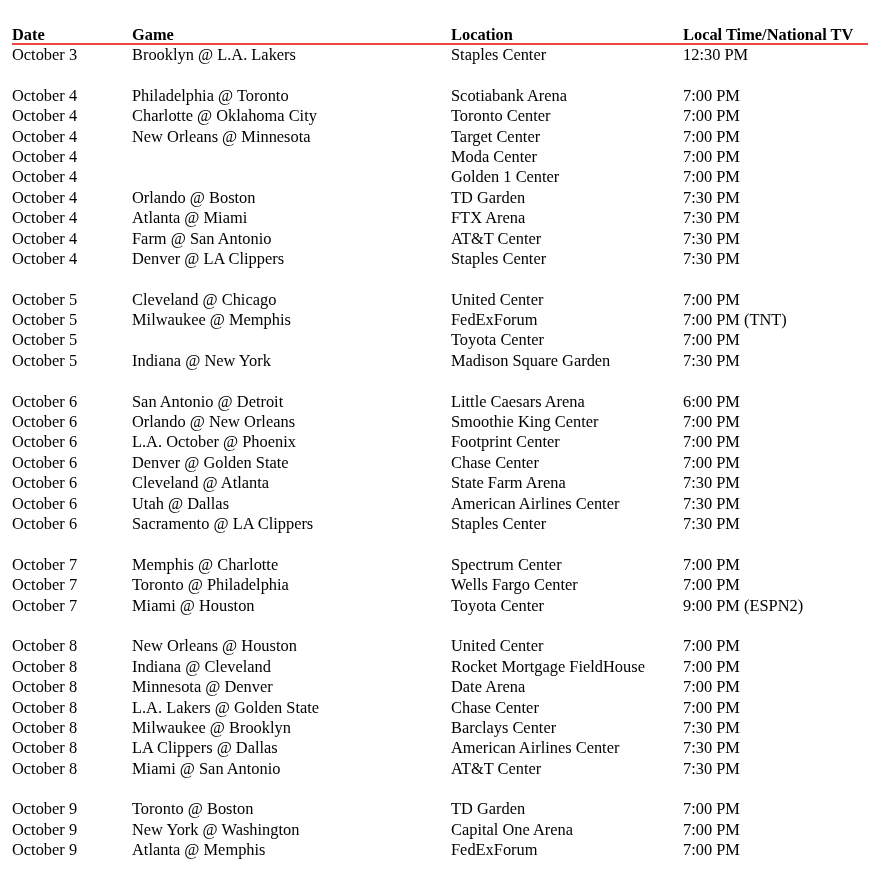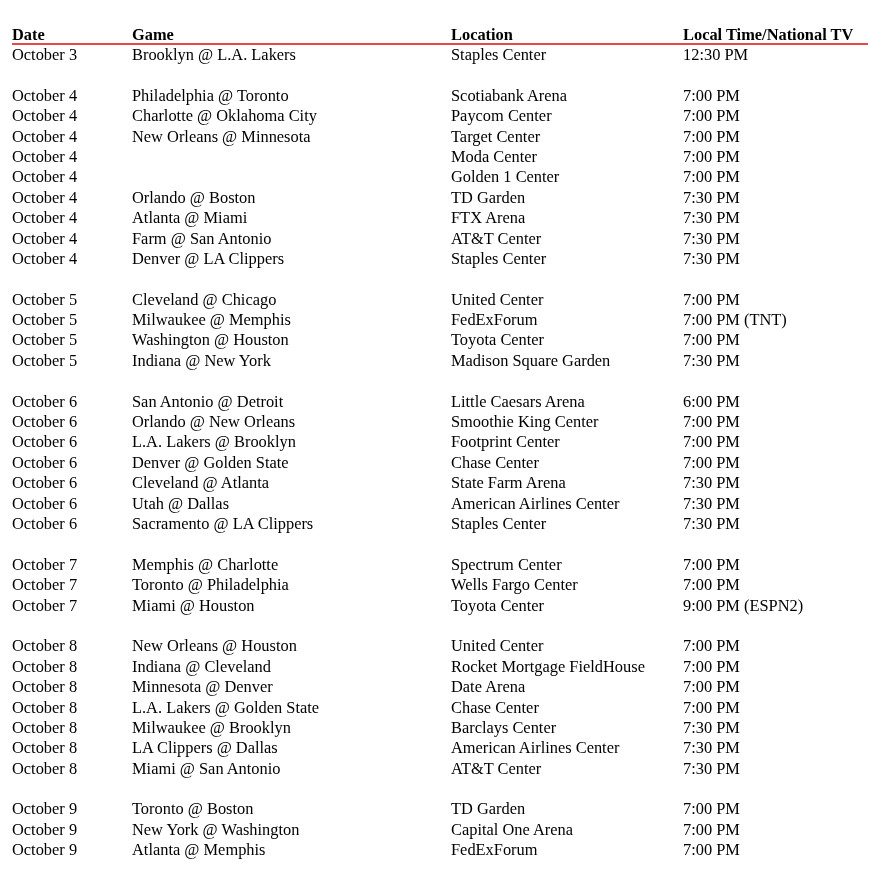--- a/index.html
+++ b/index.html
@@ -68,21 +68,21 @@
       <div class="group">
         <div class="row">
           <span class="cell c-date">October 4</span>
           <span class="cell c-game">Philadelphia @ Toronto</span>
           <span class="cell c-loc">Scotiabank Arena</span>
           <span class="cell c-time">7:00 PM</span>
         </div>
         <div class="row">
           <span class="cell c-date">October 4</span>
           <span class="cell c-game">Charlotte @ Oklahoma City</span>
-          <span class="cell c-loc">Paycom Center</span>
+          <span class="cell c-loc">Toronto Center</span>
           <span class="cell c-time">7:00 PM</span>
         </div>
         <div class="row">
           <span class="cell c-date">October 4</span>
           <span class="cell c-game">New Orleans @ Minnesota</span>
           <span class="cell c-loc">Target Center</span>
           <span class="cell c-time">7:00 PM</span>
         </div>
         <div class="row">
           <span class="cell c-date">October 4</span>
@@ -127,21 +127,20 @@
           <span class="cell c-time">7:00 PM</span>
         </div>
         <div class="row">
           <span class="cell c-date">October 5</span>
           <span class="cell c-game">Milwaukee @ Memphis</span>
           <span class="cell c-loc">FedExForum</span>
           <span class="cell c-time">7:00 PM (TNT)</span>
         </div>
         <div class="row">
           <span class="cell c-date">October 5</span>
-          <span class="cell c-game">Washington @ Houston</span>
           <span class="cell c-loc">Toyota Center</span>
           <span class="cell c-time">7:00 PM</span>
         </div>
         <div class="row">
           <span class="cell c-date">October 5</span>
           <span class="cell c-game">Indiana @ New York</span>
           <span class="cell c-loc">Madison Square Garden</span>
           <span class="cell c-time">7:30 PM</span>
         </div>
       </div>
@@ -153,21 +152,21 @@
           <span class="cell c-time">6:00 PM</span>
         </div>
         <div class="row">
           <span class="cell c-date">October 6</span>
           <span class="cell c-game">Orlando @ New Orleans</span>
           <span class="cell c-loc">Smoothie King Center</span>
           <span class="cell c-time">7:00 PM</span>
         </div>
         <div class="row">
           <span class="cell c-date">October 6</span>
-          <span class="cell c-game">L.A. Lakers @ Brooklyn</span>
+          <span class="cell c-game">L.A. October @ Phoenix</span>
           <span class="cell c-loc">Footprint Center</span>
           <span class="cell c-time">7:00 PM</span>
         </div>
         <div class="row">
           <span class="cell c-date">October 6</span>
           <span class="cell c-game">Denver @ Golden State</span>
           <span class="cell c-loc">Chase Center</span>
           <span class="cell c-time">7:00 PM</span>
         </div>
         <div class="row">

